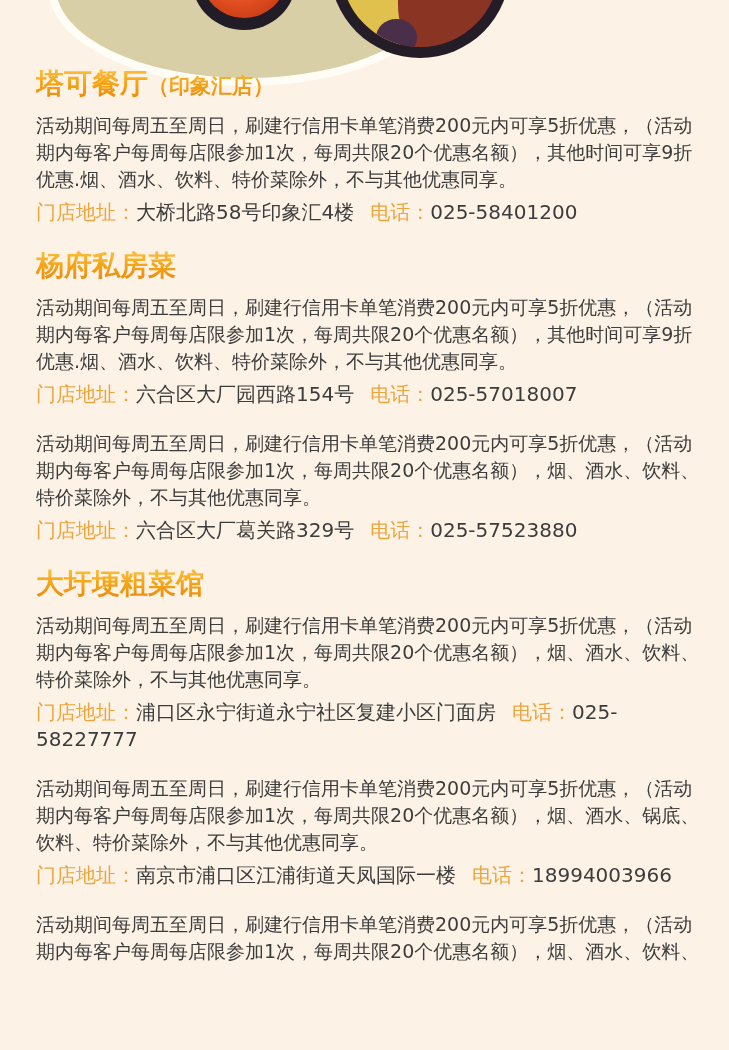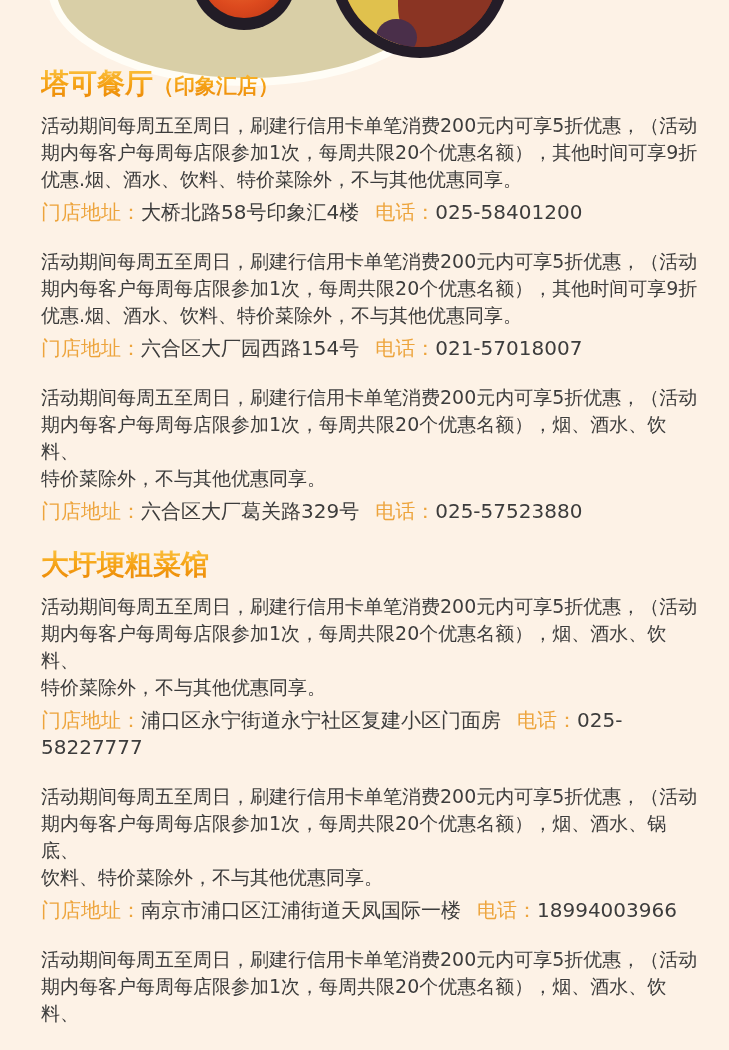--- a/index.html
+++ b/index.html
@@ -56,21 +56,21 @@
   .food-purple {
     position: absolute; left: 22%; bottom: -6%; width: 26%; height: 24%;
     background: #4a2f4a; border-radius: 50%;
   }
 
   
   .content {
     position: relative;
     padding: 66px 26px 0 36px;
   }
-  .section { margin: 0 0 22px 5px; }
+  .section { margin: 0 0 22px 0; }
 
   .section-title {
     margin: 0 0 8px 0;
     font-size: 28px;
     line-height: 36px;
     font-weight: bold;
     color: #f0920a;
   }
   @supports ((background-clip: text) or (-webkit-background-clip: text)) {
     .section-title {
@@ -124,24 +124,25 @@
 
     <section class="section">
       <h2 class="section-title"><span>塔可餐厅</span><span class="branch">（印象汇店）</span></h2>
       <p class="promo">活动期间每周五至周日，刷建行信用卡单笔消费200元内可享5折优惠，（活动
 期内每客户每周每店限参加1次，每周共限20个优惠名额），其他时间可享9折
 优惠.烟、酒水、饮料、特价菜除外，不与其他优惠同享。</p>
       <p class="store"><span class="label">门店地址：</span><span>大桥北路58号印象汇4楼</span><span class="label phone-label">电话：</span><span>025-58401200</span></p>
     </section>
 
     <section class="section">
+      <h2 class="section-title"><span>杨府私房菜</span><span class="branch"></span></h2>
       <p class="promo">活动期间每周五至周日，刷建行信用卡单笔消费200元内可享5折优惠，（活动
 期内每客户每周每店限参加1次，每周共限20个优惠名额），其他时间可享9折
 优惠.烟、酒水、饮料、特价菜除外，不与其他优惠同享。</p>
-      <p class="store"><span class="label">门店地址：</span><span>六合区大厂园西路154号</span><span class="label phone-label">电话：</span><span>021-57018007</span></p>
+      <p class="store"><span class="label">门店地址：</span><span>六合区大厂园西路154号</span><span class="label phone-label">电话：</span><span>025-57018007</span></p>
     </section>
 
     <section class="section">
       <p class="promo">活动期间每周五至周日，刷建行信用卡单笔消费200元内可享5折优惠，（活动
 期内每客户每周每店限参加1次，每周共限20个优惠名额），烟、酒水、饮料、
 特价菜除外，不与其他优惠同享。</p>
       <p class="store"><span class="label">门店地址：</span><span>六合区大厂葛关路329号</span><span class="label phone-label">电话：</span><span>025-57523880</span></p>
     </section>
 
     <section class="section">

